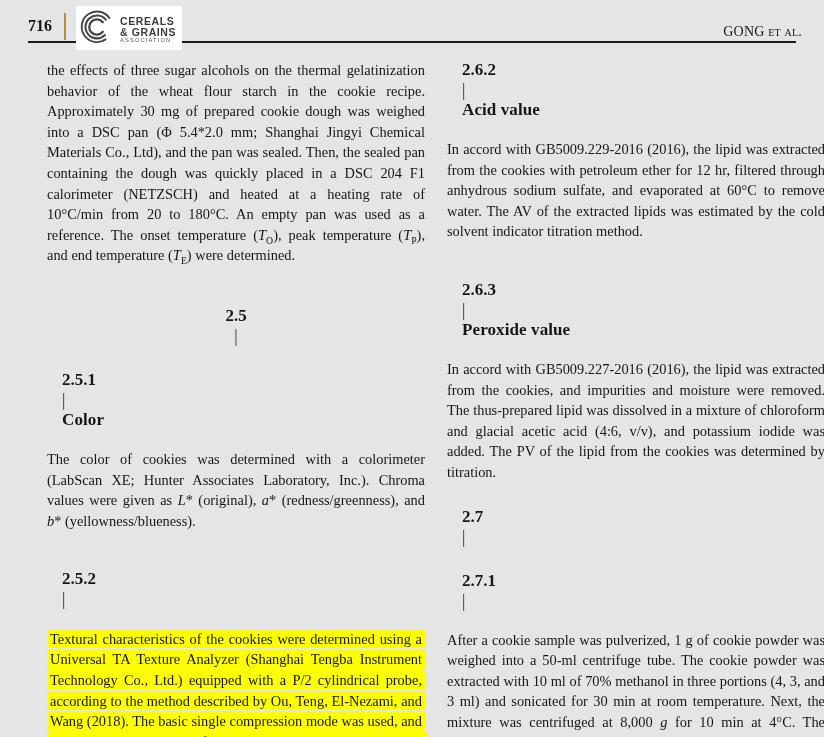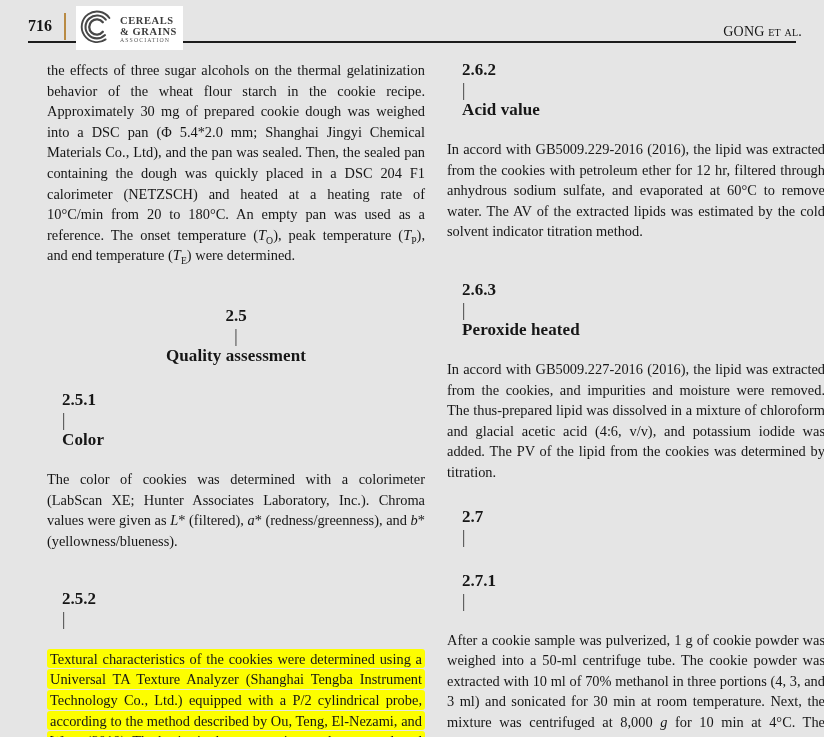--- a/index.html
+++ b/index.html
@@ -6,21 +6,21 @@
   .page{position:relative;width:824px;height:737px;background:#e5e5e5;overflow:hidden;
         font-family:"Liberation Serif", serif;color:#161616;}
 
   
   .hdr-rule{position:absolute;top:41px;left:28px;width:768px;height:1.5px;background:#1c1c1c;}
   .page-num{position:absolute;top:17px;left:28px;font-size:16px;font-weight:bold;}
   .accent-bar{position:absolute;top:13px;left:64px;width:2px;height:27px;background:#b98b44;}
   .logo{position:absolute;top:6px;left:76px;display:flex;align-items:center;background:#ffffff;
         padding:0 6px 2px 0;z-index:2;}
   .logo-arcs{width:42px;height:42px;flex:0 0 auto;}
-  .logo-text{font-family:Liberation Serif, serif;color:#3c3c3c;line-height:1.02;
+  .logo-text{font-family:Liberation Sans, sans-serif;color:#3c3c3c;line-height:1.02;
              margin-left:2px;margin-top:6px;}
   .logo-line1,.logo-line2{font-size:10.5px;font-weight:bold;letter-spacing:.6px;}
   .logo-line3{font-size:5.8px;letter-spacing:1.1px;color:#585858;}
   .running-author{position:absolute;top:24px;right:22px;font-size:14px;
                   font-variant:small-caps;letter-spacing:.2px;}
 
   
   .main{position:absolute;top:60px;left:28px;display:flex;gap:22px;margin-left:19px;}
   .col{width:378px;font-size:14.4px;line-height:20.6px;text-align:justify;text-justify:inter-word;}
   .para{margin:0;}
@@ -68,30 +68,29 @@
 
   <div class="main">
 
     <div class="col">
 
       <p class="para"><span>the effects of three sugar alcohols on the thermal gelatinization behavior of the wheat flour starch in the cookie recipe. Approximately 30 mg of prepared cookie dough was weighed into a DSC pan (Φ 5.4*2.0 mm; Shanghai Jingyi Chemical Materials Co., Ltd), and the pan was sealed. Then, the sealed pan containing the dough was quickly placed in a DSC 204 F1 calorimeter (NETZSCH) and heated at a heating rate of 10°C/min from 20 to 180°C. An empty pan was used as a reference. The onset temperature (</span><i>T</i><sub>O</sub><span>), peak temperature (</span><i>T</i><sub>P</sub><span>), and end temperature (</span><i>T</i><sub>E</sub><span>) were determined.</span></p>
 
       <h2 class="sec mt-heading-xl">
         <span class="sec-num">2.5</span>
         <span class="sec-bar">|</span>
-        <span class="sec-title">Quality assessment</span>
       </h2>
 
       <h3 class="sec mt-subheading">
         <span class="sec-num">2.5.1</span>
         <span class="sec-bar">|</span>
         <span class="sec-title">Color</span>
       </h3>
 
-      <p class="para mt-para"><span>The color of cookies was determined with a colorimeter (LabScan XE; Hunter Associates Laboratory, Inc.). Chroma values were given as </span><i>L</i><span>* (filtered), </span><i>a</i><span>* (redness/greenness), and </span><i>b</i><span>* (yellowness/blueness).</span></p>
+      <p class="para mt-para"><span>The color of cookies was determined with a colorimeter (LabScan XE; Hunter Associates Laboratory, Inc.). Chroma values were given as </span><i>L</i><span>* (original), </span><i>a</i><span>* (redness/greenness), and </span><i>b</i><span>* (yellowness/blueness).</span></p>
 
       <h3 class="sec mt-heading">
         <span class="sec-num">2.5.2</span>
         <span class="sec-bar">|</span>
       </h3>
 
       <p class="para mt-para"><span class="hl">Textural characteristics of the cookies were determined using a Universal TA Texture Analyzer (Shanghai Tengba Instrument Technology Co., Ltd.) equipped with a P/2 cylindrical probe, according to the method described by Ou, Teng, El-Nezami, and Wang (2018). The basic single compression mode was used, and the strain level was 50% of the original height. Pretest speed was 2 mm/s, test speed was 1 mm/s, and post-test speed was 2 mm/s. Six repetitions were conducted. The hardness and brittleness of tested samples were recorded.</span></p>
 
     </div>
 
@@ -101,21 +100,21 @@
         <span class="sec-num">2.6.2</span>
         <span class="sec-bar">|</span>
         <span class="sec-title">Acid value</span>
       </h3>
 
       <p class="para mt-para">In accord with GB5009.229-2016 (2016), the lipid was extracted from the cookies with petroleum ether for 12 hr, filtered through anhydrous sodium sulfate, and evaporated at 60°C to remove water. The AV of the extracted lipids was estimated by the cold solvent indicator titration method.</p>
 
       <h3 class="sec mt-heading">
         <span class="sec-num">2.6.3</span>
         <span class="sec-bar">|</span>
-        <span class="sec-title">Peroxide heated</span>
+        <span class="sec-title">Peroxide value</span>
       </h3>
 
       <p class="para mt-para">In accord with GB5009.227-2016 (2016), the lipid was extracted from the cookies, and impurities and moisture were removed. The thus-prepared lipid was dissolved in a mixture of chloroform and glacial acetic acid (4:6, v/v), and potassium iodide was added. The PV of the lipid from the cookies was determined by titration.</p>
 
       <h2 class="sec mt-subheading">
         <span class="sec-num">2.7</span>
         <span class="sec-bar">|</span>
       </h2>
 
       <h3 class="sec mt-subheading">

